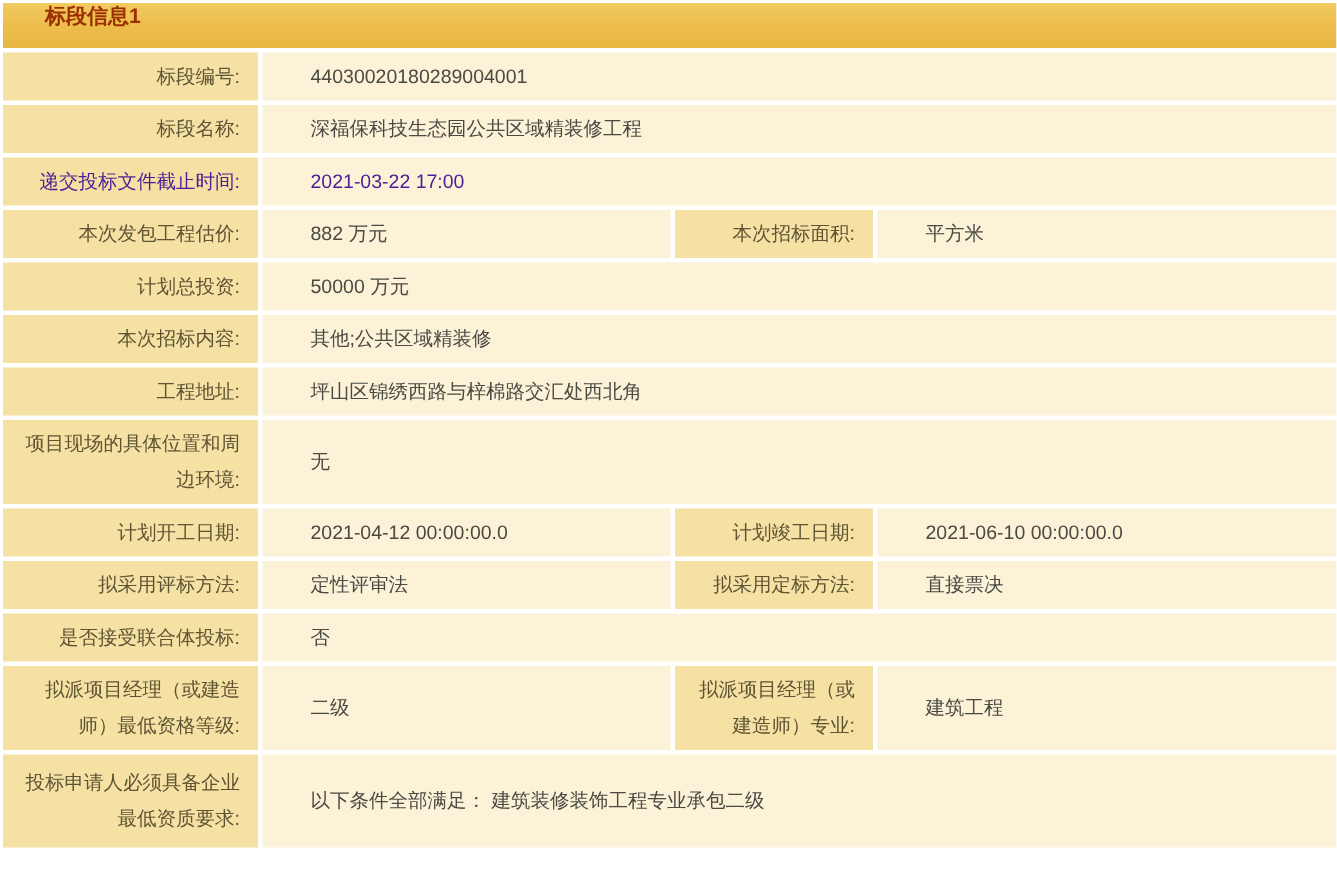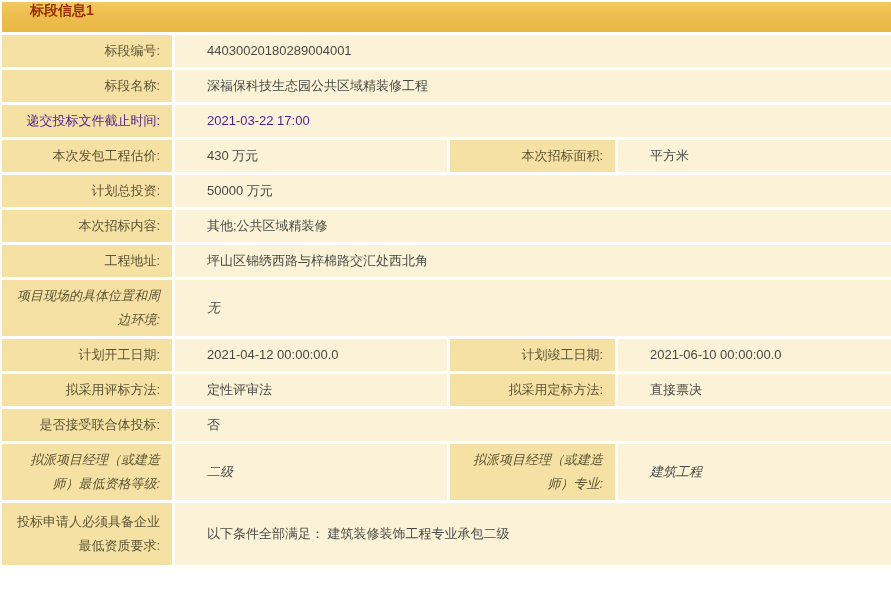--- a/index.html
+++ b/index.html
@@ -13,35 +13,35 @@
     padding:2px 0 0 2px; box-sizing:border-box;
     width:891px; height:597px; background:#ffffff;
   }
   .hdr {
     flex:none; height:30px;
     background:linear-gradient(180deg,#f2ca61 0%, #ecbe4d 45%, #e9b843 100%);
     display:flex; padding-left:28px;
     color:#9c2f00; font-weight:bold; font-size:14px;
   }
   .row { display:flex; gap:3px; flex:none; height:32px;justify-content:center; }
-  .row.tall { height:56px;font-style:italic; }
+  .row.tall { height:56px; }
   .row.last { height:62px; }
   .cell { box-sizing:border-box; font-size:13px; }
   .cell.label {
     flex:none; width:170px; background:#f5e1a4; color:#5e5433;
     display:flex; align-items:center; justify-content:flex-end;
     text-align:right; padding:0 12px 0 12px; line-height:24px;
   }
   .cell.value {
     flex:1; background:#fbf2d8; color:#4a4a42;
     display:flex; align-items:center; text-align:left;
     padding:0 10px 0 32px; line-height:20px;
   }
   .cell.value.v1 { flex:none; width:272px; }
-  .cell.label.l2 { width:165px; }
+  .cell.label.l2 { width:132px; }
   .row.red .cell.label, .row.red .cell.value { color:#4c1d95; font-weight:normal; }
 </style>
 </head>
 <body>
 
 <div class="screen">
   <div class="tbl">
 
     <div class="hdr">
       <span>标段信息1</span>
@@ -57,21 +57,21 @@
       <div class="cell value">深福保科技生态园公共区域精装修工程</div>
     </div>
 
     <div class="row red">
       <div class="cell label">递交投标文件截止时间:</div>
       <div class="cell value">2021-03-22 17:00</div>
     </div>
 
     <div class="row">
       <div class="cell label">本次发包工程估价:</div>
-      <div class="cell value v1">430 万元</div>
+      <div class="cell value v1">882 万元</div>
       <div class="cell label l2">本次招标面积:</div>
       <div class="cell value">平方米</div>
     </div>
 
     <div class="row">
       <div class="cell label">计划总投资:</div>
       <div class="cell value">50000 万元</div>
     </div>
 
     <div class="row">

